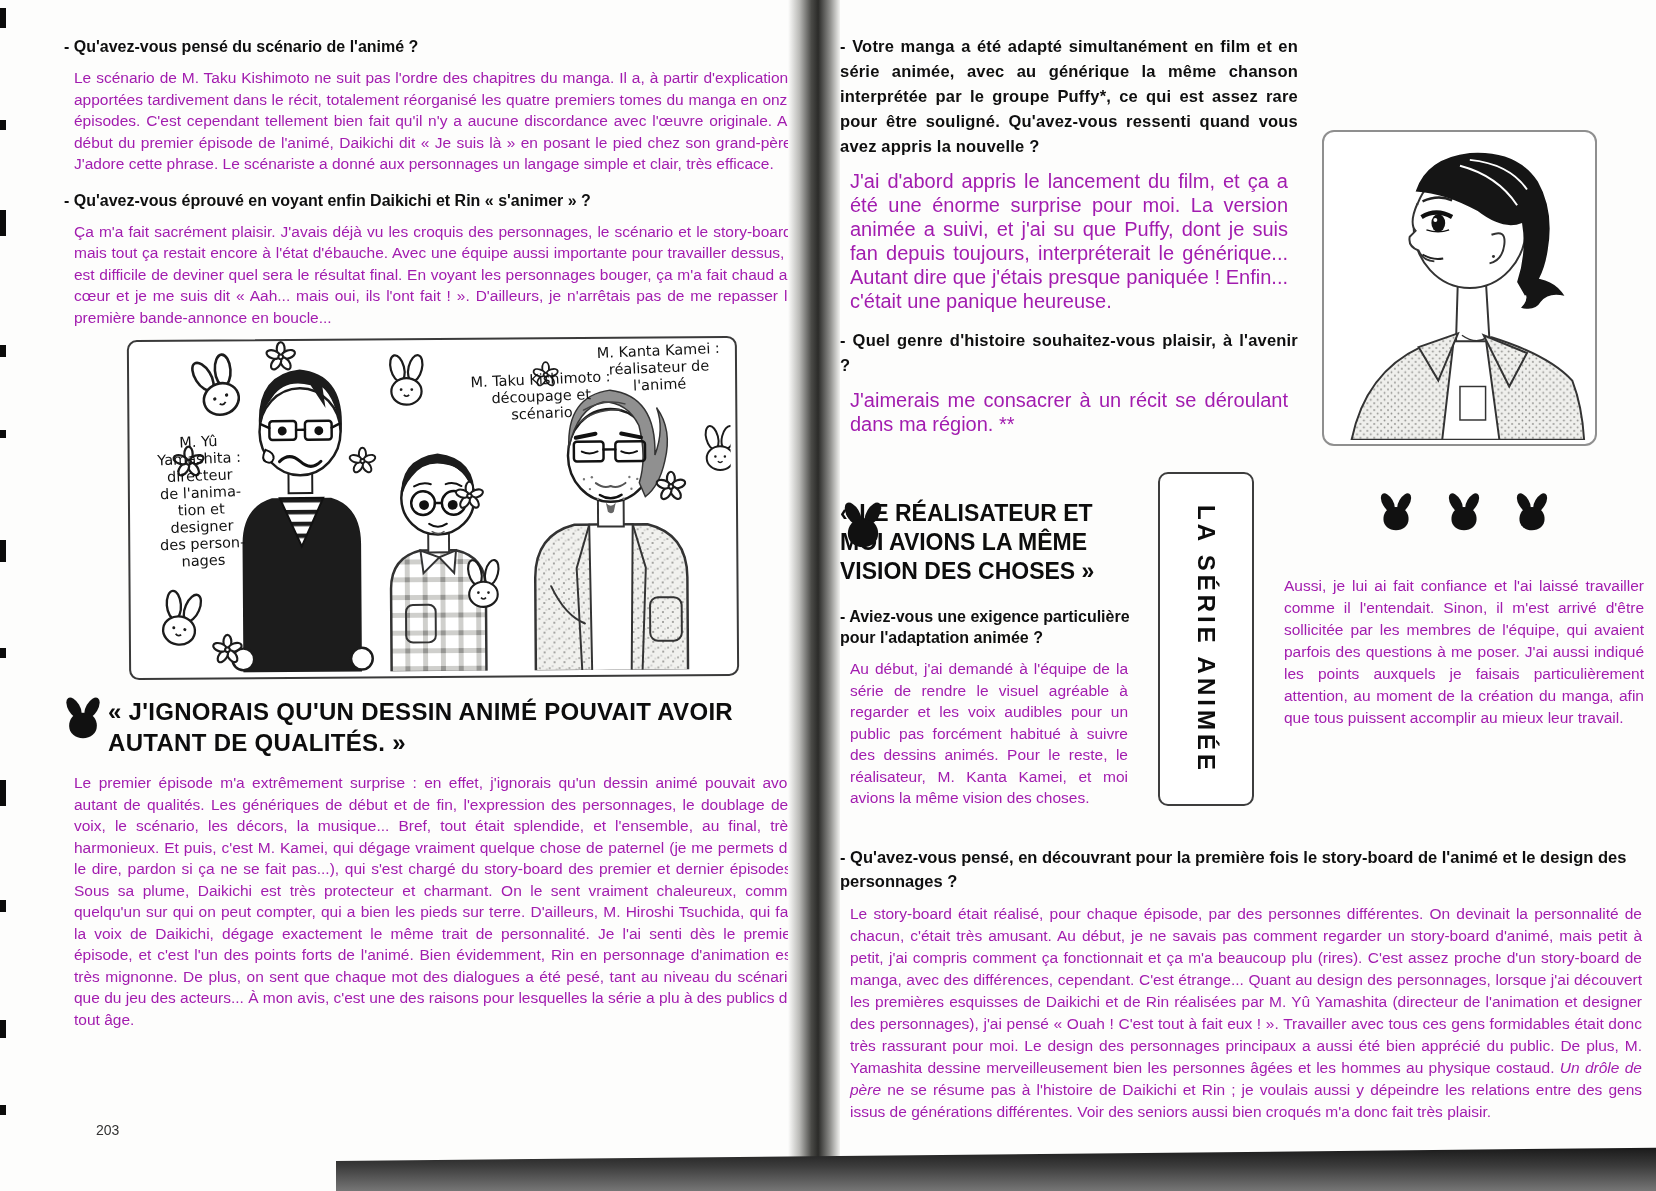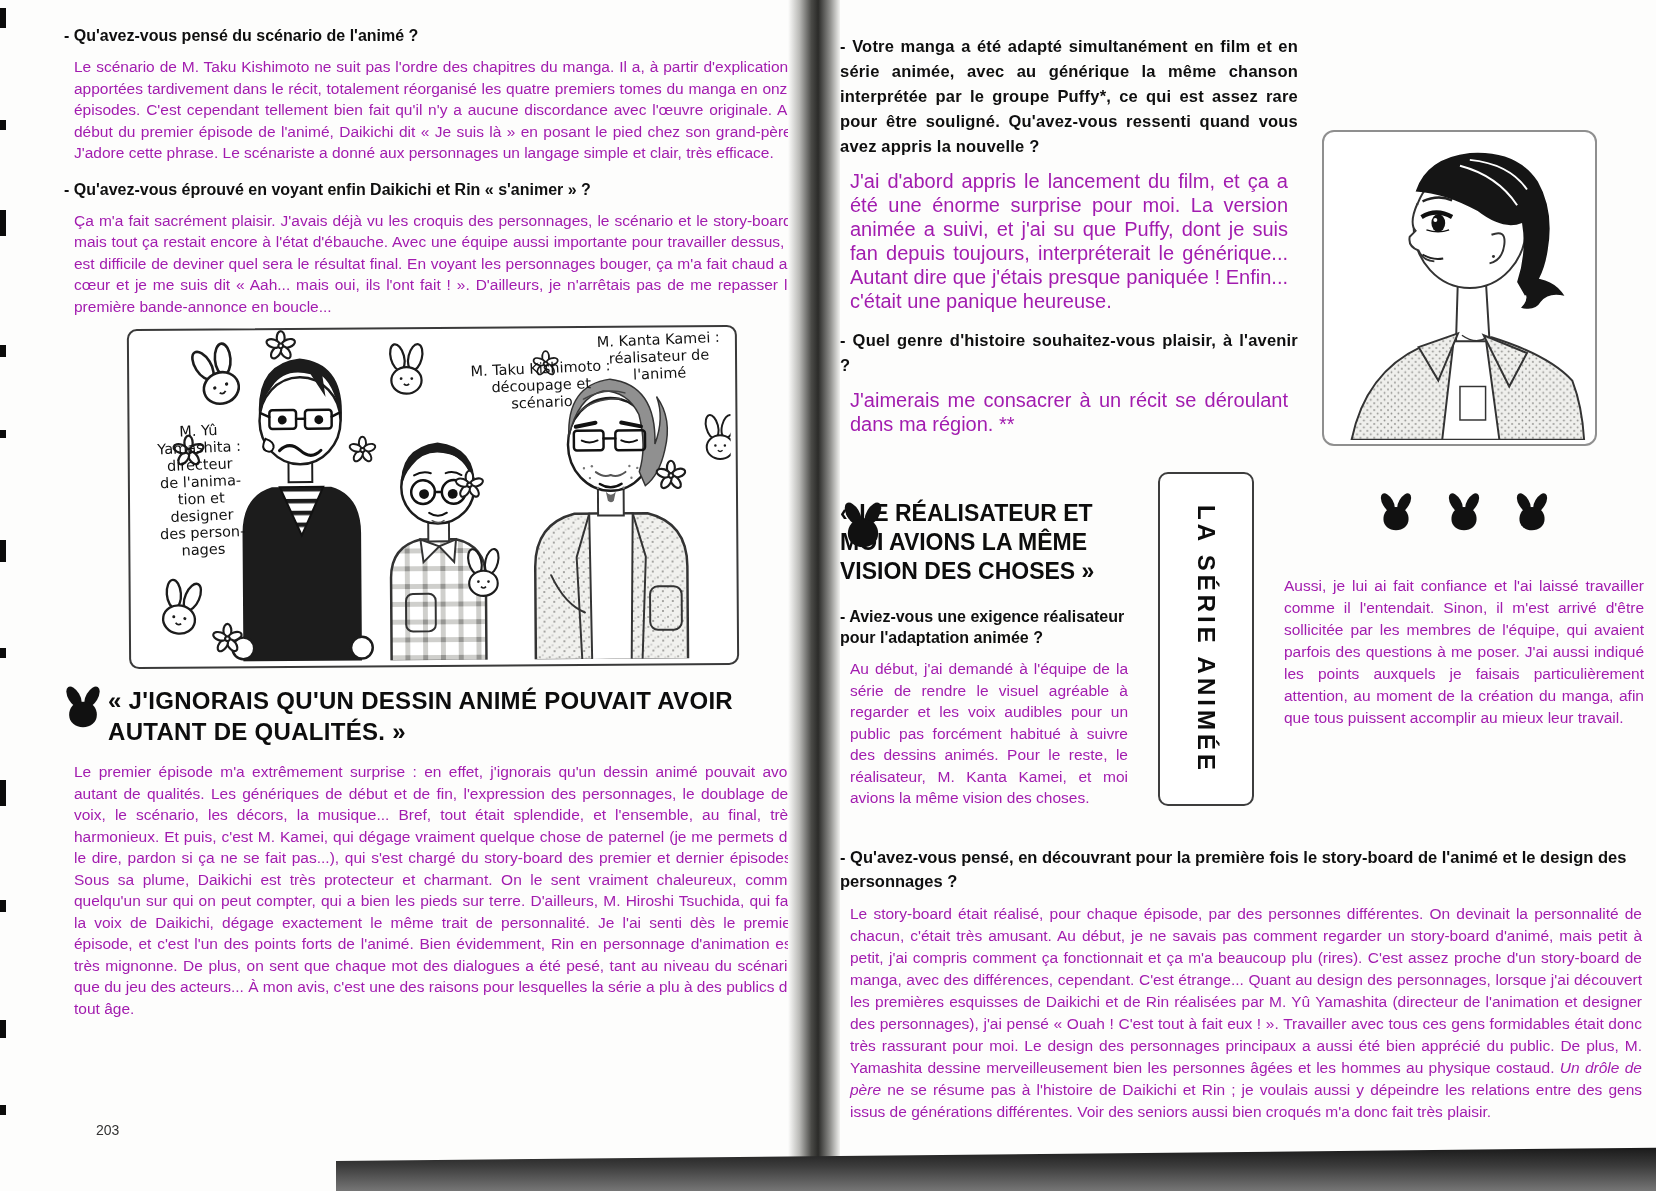--- a/index.html
+++ b/index.html
@@ -1,20 +1,20 @@
 <!DOCTYPE html>
 <html lang="fr"><head>
 <meta charset="utf-8">
 <style>
   html,body{margin:0;padding:0;background:#e8e8e6;}
   .spread{position:relative;width:1656px;height:1191px;background:#fdfdfc;overflow:hidden;
           font-family:"Liberation Sans",sans-serif;color:#1c1c1c;}
   
   .page{position:absolute;top:0;box-sizing:border-box;}
-  .page-left{left:0;width:790px;height:1191px;padding:25px 0 0 64px;background:#fdfdfc;}
+  .page-left{left:0;width:790px;height:1191px;padding:36px 0 0 64px;background:#fdfdfc;}
   .page-right{left:840px;width:814px;height:1191px;padding-top:34px;background:#fdfdfc;}
   
   .q{font-weight:bold;font-size:16px;line-height:21px;color:#0f0f0f;margin:0 0 4px 0;}
   .body{font-size:15.5px;line-height:21.5px;text-align:justify;color:#a21caf;margin:10px;}
   .pre{white-space:pre-line;}
   .page-left .q,.page-left .body{width:722px;}
   .mt{margin-top:15px;}
   .q-wide{font-size:16.5px;line-height:25px;text-align:justify;letter-spacing:.2px;}
   .body-wide{font-size:20px;line-height:24px;}
   
@@ -282,21 +282,21 @@
       <div class="mid-left">
         <div class="pullquote pq-right pre">
           <span class="bunny-ico">
             <svg width="46" height="47" viewBox="0 0 60 62" fill="#111">
                 <use href="#bunny"></use>
               </svg>
           </span><span class="pre">« LE RÉALISATEUR ET
 MOI AVIONS LA MÊME
 VISION DES CHOSES »</span>
         </div>
-        <h3 class="q">- Aviez-vous une exigence réalisateur pour l'adaptation animée ?</h3>
+        <h3 class="q">- Aviez-vous une exigence particulière pour l'adaptation animée ?</h3>
         <p class="body">Au début, j'ai demandé à l'équipe de la série de rendre le visuel agréable à regarder et les voix audibles pour un public pas forcément habitué à suivre des dessins animés. Pour le reste, le réalisateur, M. Kanta Kamei, et moi avions la même vision des choses.</p>
       </div>
       <div class="side-box">
         <span class="vertical">LA SÉRIE ANIMÉE</span>
       </div>
       <div class="mid-right">
         <div class="bunny-row">
           <svg width="38" height="39" viewBox="0 0 60 62" fill="#111">
               <use href="#bunny"></use>
             </svg>

